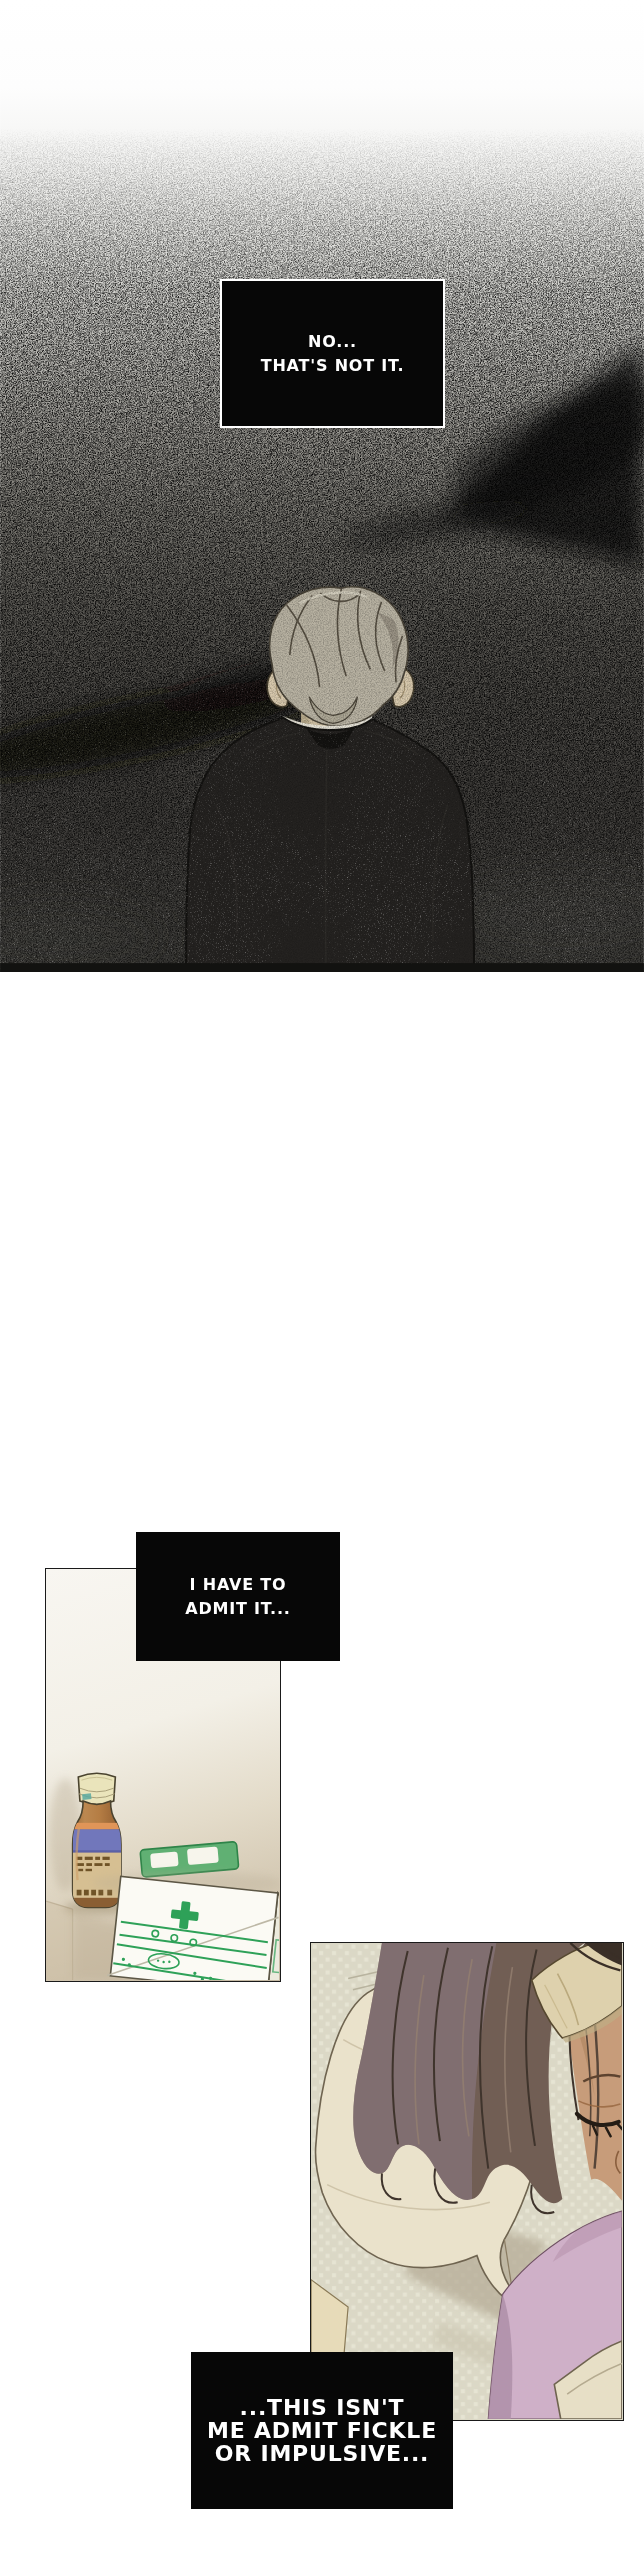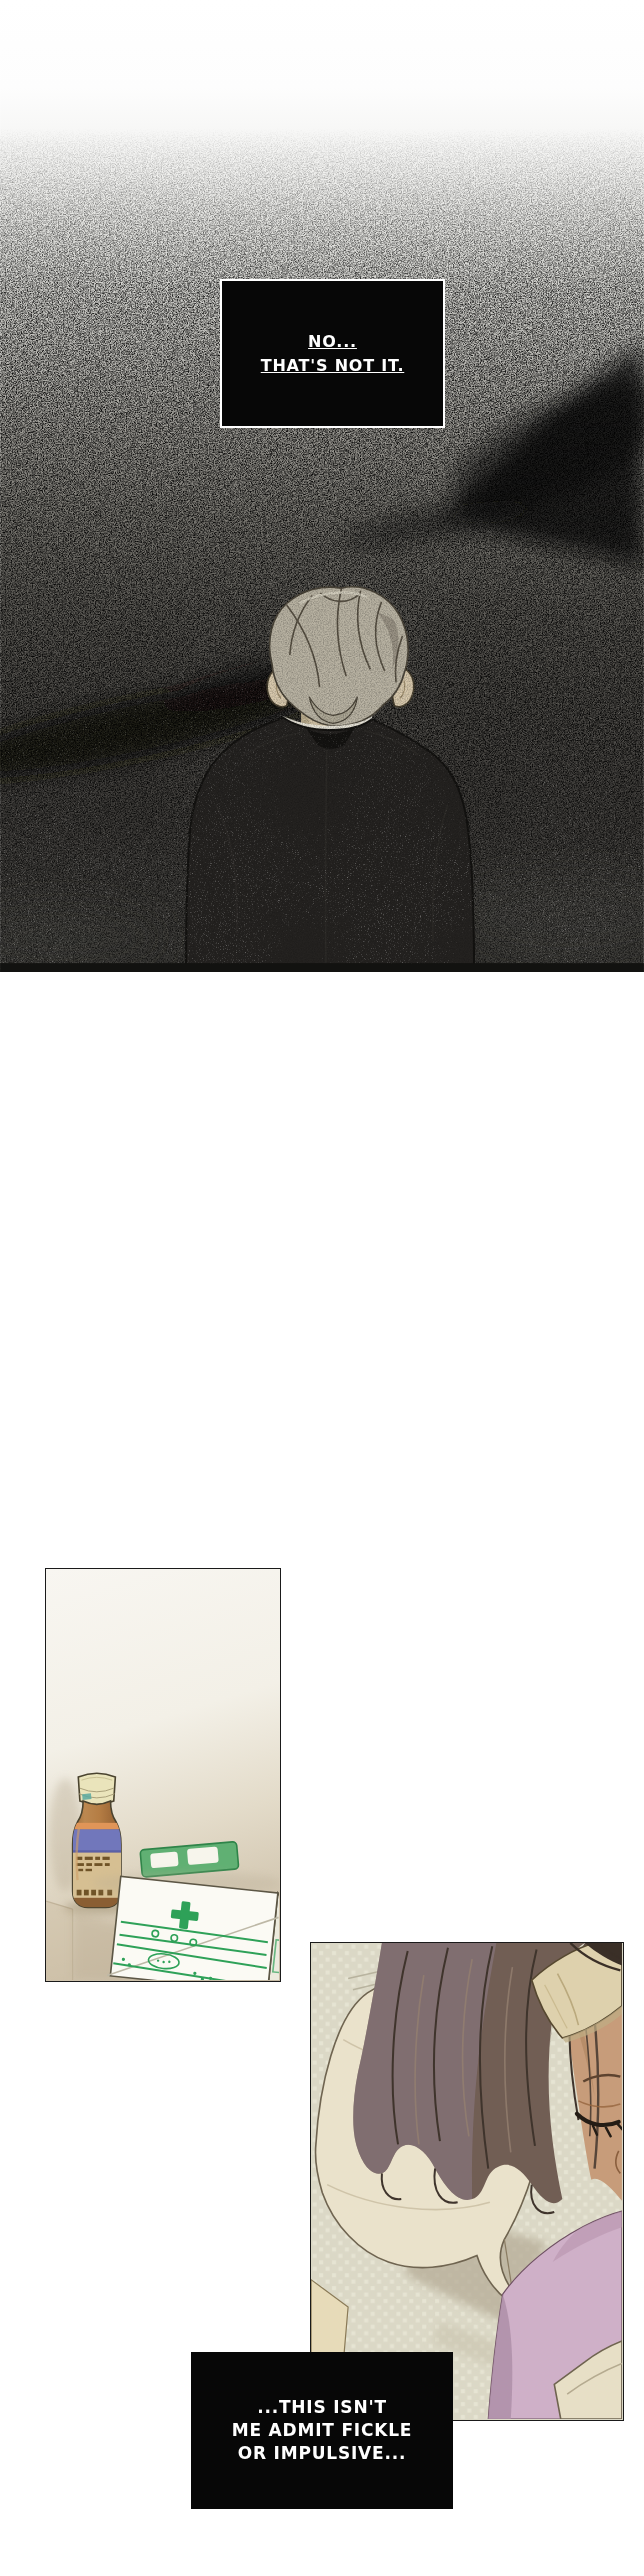--- a/index.html
+++ b/index.html
@@ -12,23 +12,23 @@
   
   .panel-firstaid{left:45px;top:1568px;width:236px;height:414px;border:1.6px solid #1a1a1a;
     overflow:hidden;background:linear-gradient(163deg,#f8f6f1 0%,#f3f0e7 38%,#e3dbc9 62%,#d2c6b0 82%,#c3b7a1 100%);}
   
   .panel-sleep{left:310px;top:1942px;width:314px;height:479px;border:1.6px solid #1a1a1a;
     overflow:hidden;background:#dbd8c6;}
   
   .caption{position:absolute;background:#070707;color:#ffffff;display:flex;flex-direction:column;
     align-items:center;justify-content:center;text-align:center;font-weight:bold;
     font-size:16px;line-height:24px;letter-spacing:0.8px;z-index:30;}
-  .caption-1{left:220px;top:279px;width:225px;height:149px;border:2.4px solid #ffffff;box-sizing:border-box;text-decoration:underline;}
+  .caption-1{left:220px;top:279px;width:225px;height:149px;border:2.4px solid #ffffff;box-sizing:border-box;}
   .caption-2{left:136px;top:1532px;width:204px;height:129px;}
-  .caption-3{left:191px;top:2352px;width:262px;height:157px;font-size:17px;line-height:23px;}
+  .caption-3{left:191px;top:2352px;width:262px;height:157px;font-size:22px;line-height:23px;}
   .cap-line{display:block;white-space:nowrap;}
   svg{display:block;}
 </style>
 </head>
 <body>
 
 <div class="page">
 
   <section class="panel panel-memory">
     <svg class="panel-art" width="644" height="972" viewBox="0 0 800 1208">
@@ -251,20 +251,24 @@
             <circle cx="200" cy="506" r="2"></circle>
             <circle cx="210" cy="504" r="2"></circle>
           <circle cx="182" cy="516" r="2"></circle>
             <circle cx="170" cy="520" r="2"></circle>
         </g>
         <rect x="286" y="448" width="13" height="40" fill="none" stroke="#2ea158" stroke-width="2" opacity="0.7"></rect>
       </g>
     </svg>
   </section>
 
+  <div class="caption caption-2">
+    <span class="cap-line">I HAVE TO</span>
+    <span class="cap-line">ADMIT IT...</span>
+  </div>
 
   <section class="panel panel-sleep">
     <svg class="panel-art" width="311" height="476" viewBox="0 0 386 591">
       <defs>
         <pattern id="waffle" width="16" height="16" patternUnits="userSpaceOnUse">
           <rect x="2" y="2" width="5" height="5" fill="#e9e7d6"></rect>
           <rect x="10" y="10" width="5" height="5" fill="#e9e7d6"></rect>
         </pattern>
         <filter id="ssoft" x="-60%" y="-60%" width="220%" height="220%">
             <feGaussianBlur stdDeviation="5"></feGaussianBlur>

